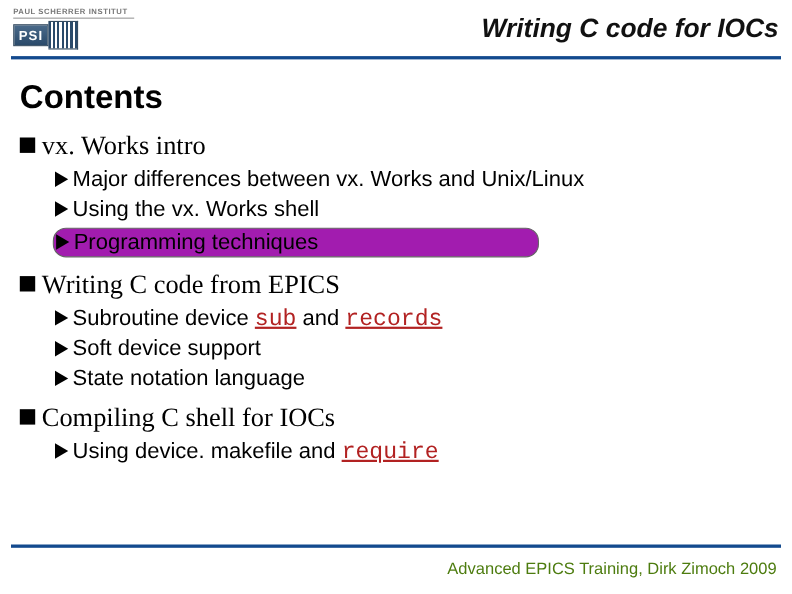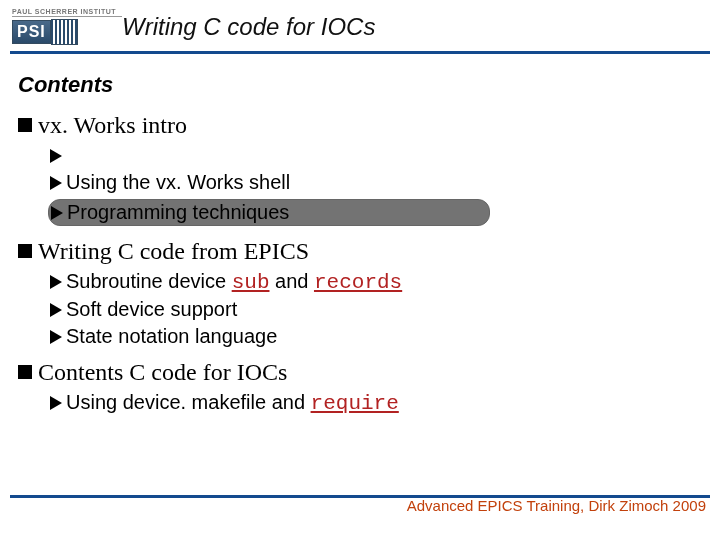--- a/index.html
+++ b/index.html
@@ -30,53 +30,52 @@
     padding-bottom: 1px;
   }
   .logo .psi {
     display: flex;
     align-items: center;
   }
   .logo .psi-box {
     background: linear-gradient(#4a6a8a, #2a4a6a);
     color: #fff;
     font-weight: bold;
-    font-size: 16px;
+    font-size: 12px;
     padding: 2px 4px;
     border: 1px solid #334a5f;
     letter-spacing: 1px;
   }
   .logo .psi-stripes {
     width: 26px;
     height: 24px;
     background: repeating-linear-gradient(90deg,#2a4a6a 0 2px,#fff 2px 4px);
     border: 1px solid #334a5f;
     border-left: none;
   }
   .title {
     flex: 1;
-    text-align: left;
+    text-align: right;
     font-size: 24px;
-    font-weight: normal;
+    font-weight: bold;
     font-style: italic;
     color: #111;
   }
   .hr-top {
     margin: 0 10px;
     border: none;
     border-top: 3px solid #134a8e;
   }
   .content {
     padding: 12px 18px 0 18px;
   }
   .contents-heading {
-    font-size: 22px;
+    font-size: 30px;
     font-weight: bold;
     margin: 6px 0 14px 0;
-    font-style: italic;
   }
   .l1 {
     font-size: 24px;
     margin: 6px 0 4px 0;
     font-family: Liberation Serif, serif;
   }
   .l1 .sq {
     display: inline-block;
     width: 14px;
     height: 14px;
@@ -97,21 +96,21 @@
     display: inline-block;
     width: 0;
     height: 0;
     border-top: 7px solid transparent;
     border-bottom: 7px solid transparent;
     border-left: 12px solid #000;
     margin-right: 4px;
     vertical-align: -1px;
   }
   .l2.highlight {
-    background: #737373;
+    background: #a21caf;
     border: 1px solid #666;
     border-radius: 12px;
     display: inline-block;
     padding-right: 200px;
   }
   code.kw {
     font-family: "Courier New", monospace;
     color: #b22222;
     font-size: 21px;
     text-decoration: underline;
@@ -120,23 +119,23 @@
     position: absolute;
     left: 10px;
     right: 10px;
     bottom: 34px;
     border: none;
     border-top: 3px solid #134a8e;
   }
   .footer {
     position: absolute;
     right: 14px;
-    bottom: 26px;
+    bottom: 14px;
     font-size: 15px;
-    color: #c2410c;
+    color: #4d7c0f;
   }
 </style>
 </head>
 <body>
 
 <div class="header">
   <div class="logo">
     <div class="inst">PAUL SCHERRER INSTITUT</div>
     <div class="psi">
       <div class="psi-box">PSI</div>
@@ -147,36 +146,36 @@
 </div>
 <hr class="hr-top">
 
 <div class="content">
   <div class="contents-heading">Contents</div>
 
   <div class="l1">
     <span class="sq"></span><span>vx. Works intro</span>
   </div>
   <div class="l2-wrap">
-    <div class="l2"><span class="tri"></span></div>
+    <div class="l2"><span class="tri"></span><span>Major differences between vx. Works and Unix/Linux</span></div>
     <div class="l2"><span class="tri"></span><span>Using the vx. Works shell</span></div>
     <div class="l2 highlight"><span class="tri"></span><span>Programming techniques</span></div>
   </div>
 
   <div class="l1">
     <span class="sq"></span><span>Writing C code from EPICS</span>
   </div>
   <div class="l2-wrap">
     <div class="l2"><span class="tri"></span><span>Subroutine device </span><code class="kw">sub</code><span> and </span><code class="kw">records</code></div>
     <div class="l2"><span class="tri"></span><span>Soft device support</span></div>
     <div class="l2"><span class="tri"></span><span>State notation language</span></div>
   </div>
 
   <div class="l1">
-    <span class="sq"></span><span>Contents C code for IOCs</span>
+    <span class="sq"></span><span>Compiling C shell for IOCs</span>
   </div>
   <div class="l2-wrap">
     <div class="l2"><span class="tri"></span><span>Using device. makefile and </span><code class="kw">require</code></div>
   </div>
 </div>
 
 <hr class="hr-bottom">
 <div class="footer">Advanced EPICS Training, Dirk Zimoch 2009</div>
 
 </body></html>

